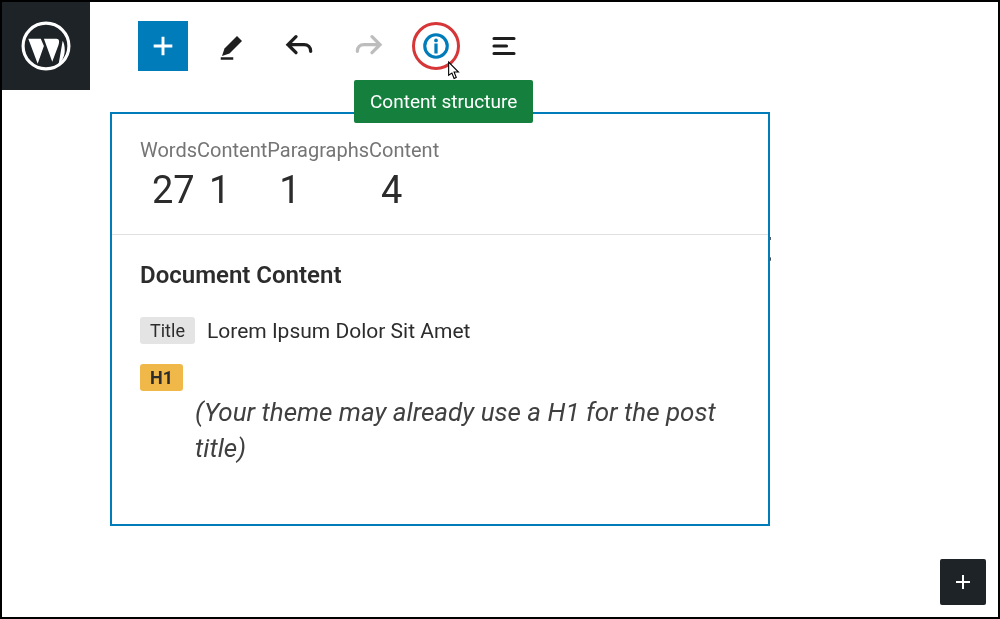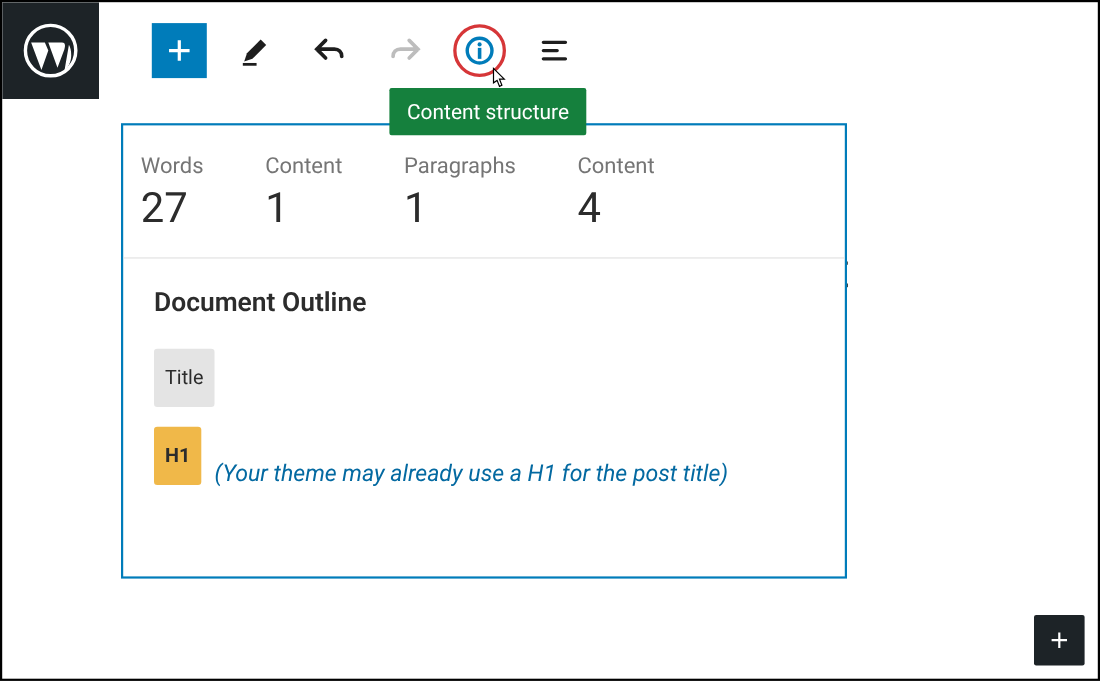--- a/index.html
+++ b/index.html
@@ -79,66 +79,66 @@
       top: 110px;
       left: 108px;
       width: 660px;
       height: 414px;
       background: #fff;
       border: 2px solid #007cba;
       z-index: 50;
     }
     .stats-row {
       display: flex;
-      padding: 24px 28px 22px 16px;
-      gap: 56px;
+      padding: 24px 28px 22px 28px;
       border-bottom: 1px solid #e0e0e0;
     }
     .stat { display: flex; flex-direction: column; }
     .stat-label {
       color: #757575;
       font-size: 20px;
       margin-bottom: 6px;
     }
     .stat-value {
       color: #2c2c2c;
       font-size: 38px;
       font-weight: 400;
+      margin-left: 12px;
     }
     .outline-section { padding: 26px 28px; }
     .outline-heading {
       font-size: 24px;
       font-weight: 600;
       color: #2c2c2c;
       margin-bottom: 28px;
     }
     .outline-item {
       display: flex;
       align-items: flex-start;
       gap: 12px;
       margin-bottom: 18px;
     }
     .badge {
       display: inline-block;
-      padding: 16px 10px;
+      padding: 3px 10px;
       border-radius: 3px;
       font-size: 18px;
       font-weight: 400;
     }
     .badge-title { background: #e4e4e4; color: #2c2c2c; }
     .badge-h1 { background: #f0b849; color: #2c2c2c; font-weight: 700; }
     .outline-text {
       font-size: 21px;
       color: #2c2c2c;
       line-height: 1.4;
     }
     .outline-warning {
       font-style: italic;
-      color: #0369a1;
-      font-size: 21px;
+      color: #404040;
+      font-size: 26px;
       display: block;
     }
     .content-behind {
       position: absolute;
       top: 218px;
       left: 640px;
       font-size: 44px;
       color: #2c2c2c;
       white-space: nowrap;
     }
@@ -242,23 +242,24 @@
     <div class="stat">
       <span class="stat-label">Paragraphs</span>
       <span class="stat-value">1</span>
     </div>
     <div class="stat">
       <span class="stat-label">Content</span>
       <span class="stat-value">4</span>
     </div>
   </div>
   <div class="outline-section">
-    <h2 class="outline-heading">Document Outline</h2>
+    <h2 class="outline-heading">Document Content</h2>
     <div class="outline-item">
       <span class="badge badge-title">Title</span>
+      <span class="outline-text">Lorem Ipsum Dolor Sit Amet</span>
     </div>
     <div class="outline-item">
       <span class="badge badge-h1">H1</span>
       <span class="outline-text">
         <br>
         <span class="outline-warning">(Your theme may already use a H1 for the post title)</span>
       </span>
     </div>
   </div>
 </div>

